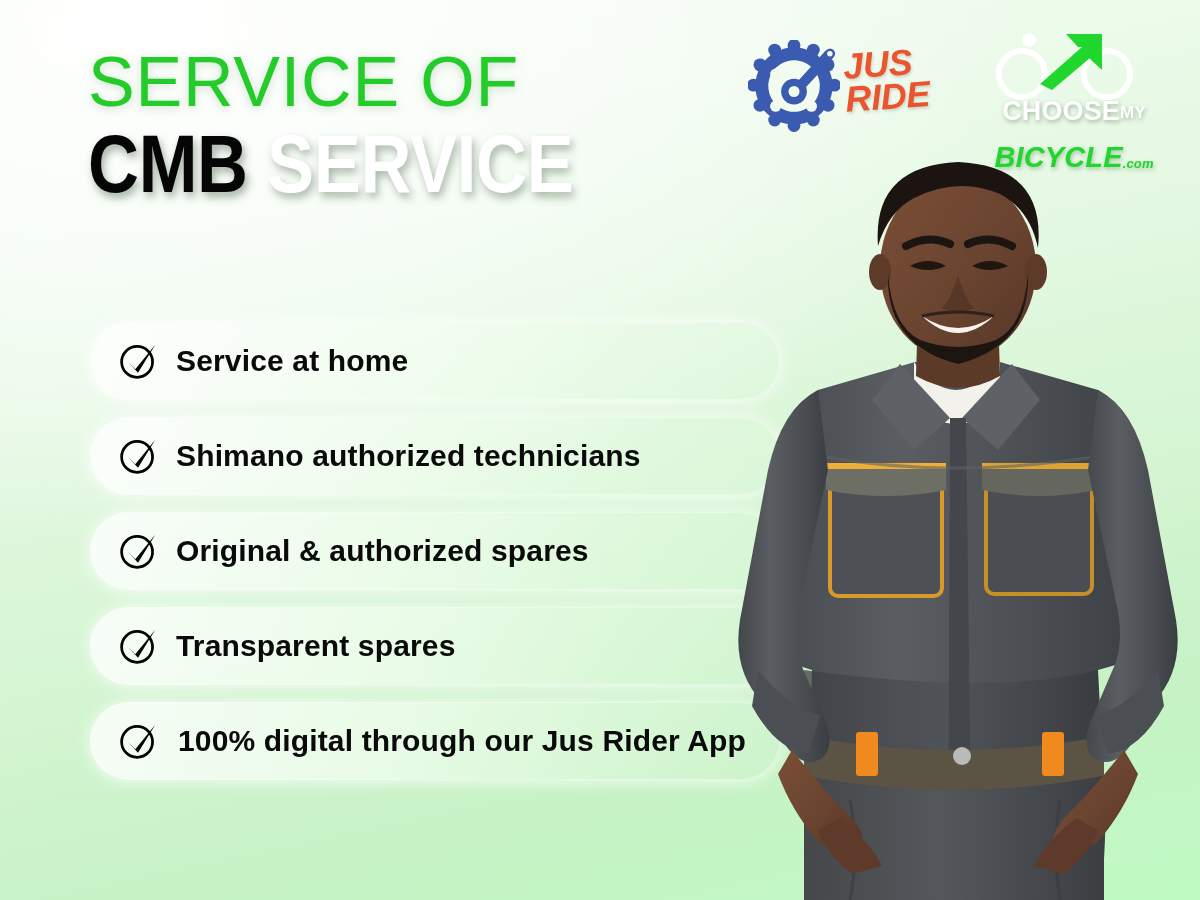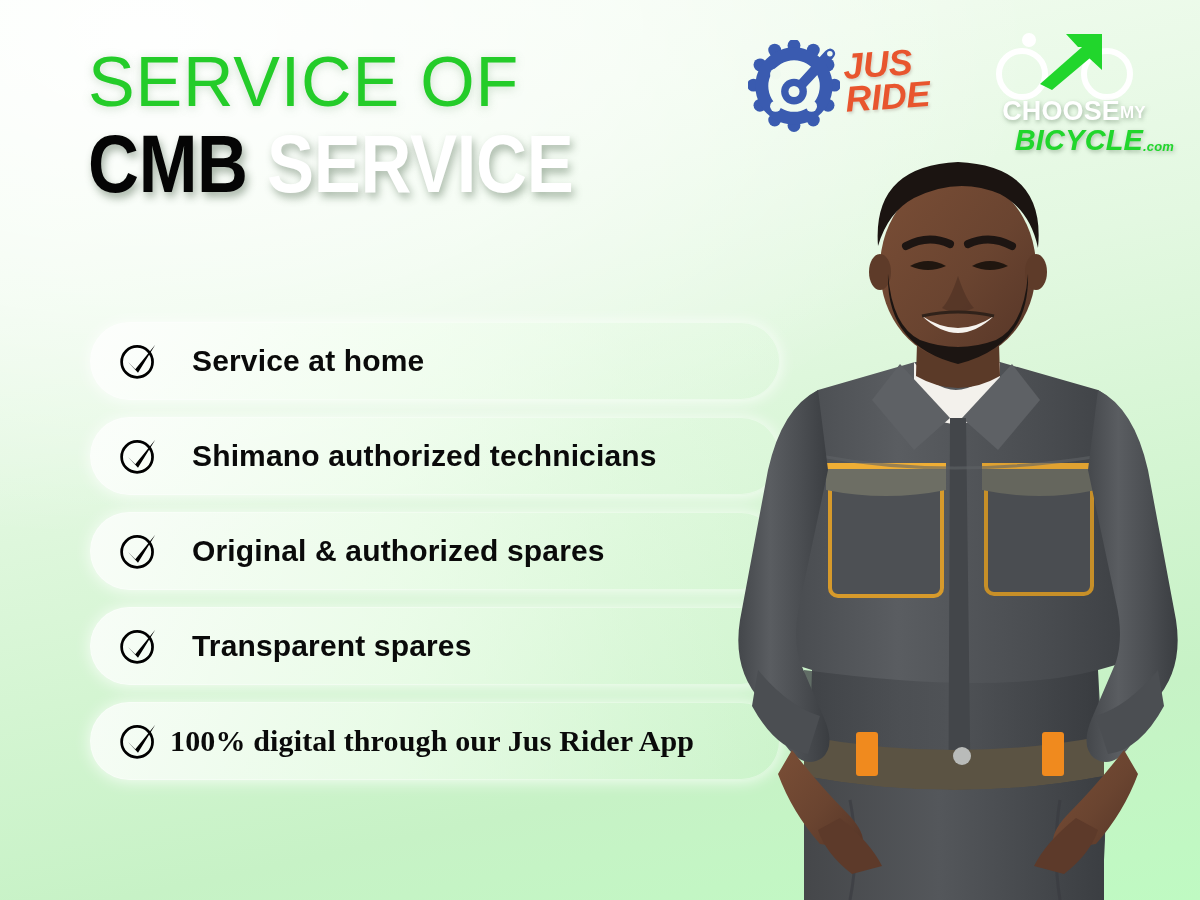--- a/index.html
+++ b/index.html
@@ -136,22 +136,21 @@
   .cmb-line2 {
     font-family: "Liberation Sans", sans-serif;
     font-weight: 700;
     font-style: italic;
     font-size: 29px;
     line-height: 1.0;
     color: #21d62c;
     letter-spacing: 0.005em;
     text-shadow: 1px 2px 4px rgba(90,120,90,0.45);
     white-space: nowrap;
-    margin-top: 1px;
-    text-align: right;
+    margin-top: 18px;
   }
   .cmb-line2 .sm {
     font-size: 13px;
     vertical-align: -1px;
   }
 
   
   .pills {
     position: absolute;
     left: 90px;
@@ -173,24 +172,24 @@
     margin-left: 28px;
     width: 40px;
     height: 40px;
   }
   .pill-label {
     font-family: "Liberation Sans Narrow", "Liberation Sans", sans-serif;
     font-weight: 700;
     font-size: 30px;
     letter-spacing: 0.005em;
     color: #0a0a0a;
-    margin-left: 34px;
+    margin-left: 18px;
     white-space: nowrap;
   }
-  .pill.indented .pill-label { margin-left: 12px; font-family: Liberation Serif, serif; }
+  .pill.indented .pill-label { margin-left: 20px; }
 
   
   .person {
     position: absolute;
     left: 700px;
     top: 150px;
     width: 500px;
     height: 750px;
     overflow: hidden;
   }

